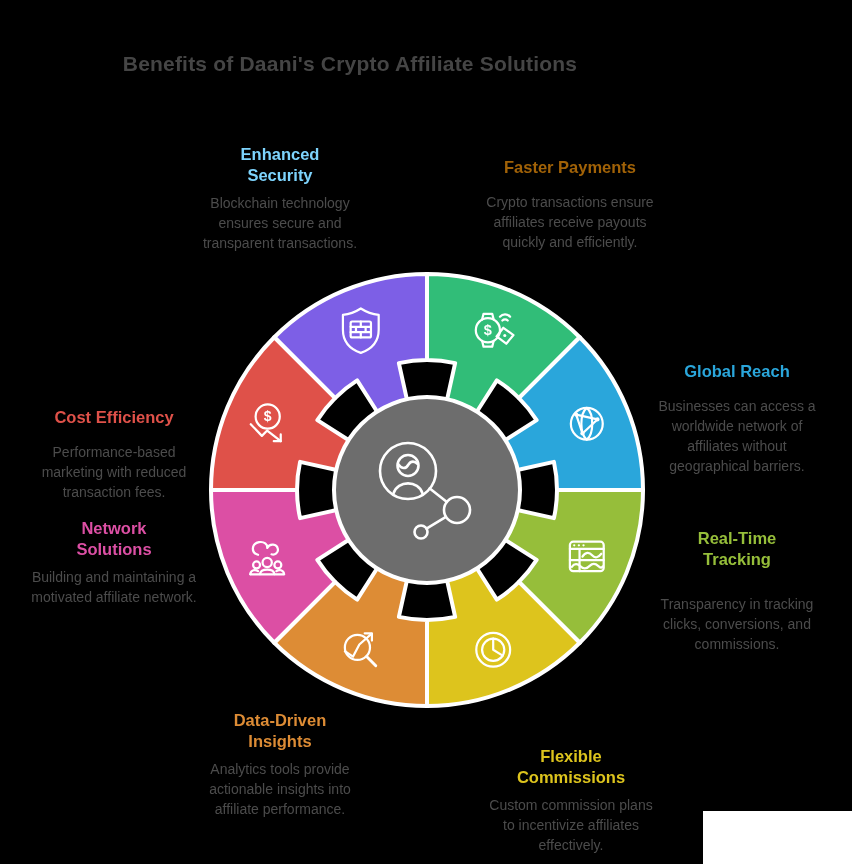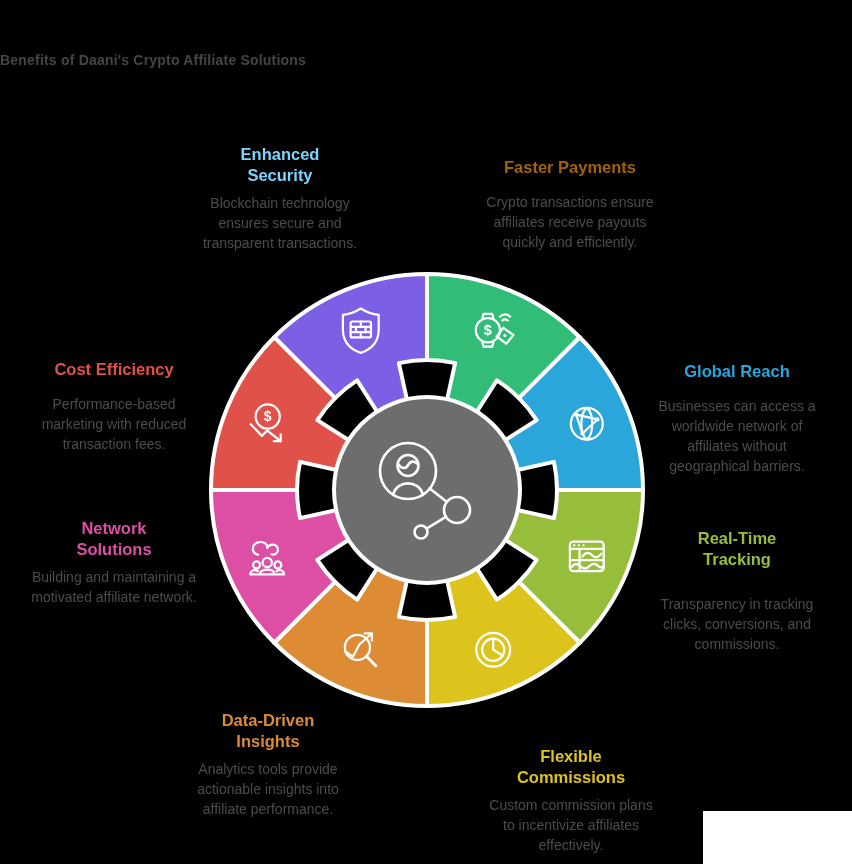--- a/index.html
+++ b/index.html
@@ -1,29 +1,29 @@
 <!DOCTYPE html>
 <html><head>
 <meta charset="utf-8">
 <style>
   html,body{margin:0;padding:0;background:#000;}
   .canvas{position:relative;width:852px;height:864px;background:#000;overflow:hidden;
           font-family:"Liberation Sans",sans-serif;}
-  .title{position:absolute;top:52px;left:0;width:700px;
-         font-size:14px;font-weight:700;letter-spacing:.2px;}
+  .title{position:absolute;top:52px;left:0;width:700px;text-align:center;
+         font-size:21px;font-weight:700;letter-spacing:.2px;}
   .benefit{position:absolute;text-align:center;}
   .benefit h3{font-size:16.5px;font-weight:700;line-height:1.27;margin:0 auto 14px;}
   .benefit.tight h3{margin-bottom:7px;}
   .benefit p{font-size:14px;font-weight:400;line-height:1.43;margin:0;}
   .b0{left:200px;top:144px;width:160px}.b0 h3{max-width:120px}
   .b1{left:480px;top:157px;width:180px}
   .b2{left:647px;top:361px;width:180px}
   .b3{left:642px;top:528px;width:190px}.b3 h3{max-width:120px}
   .b4{left:486px;top:710px;width:170px}.b4 h3{max-width:140px}
-  .b5{left:178px;top:710px;width:180px}.b5 h3{max-width:130px}
+  .b5{left:190px;top:710px;width:180px}.b5 h3{max-width:130px}
   .b6{left:24px;top:518px;width:180px}.b6 h3{max-width:140px}
   .b7{left:24px;top:359px;width:180px}
   #wheel{position:absolute;left:191px;top:254px;}
   .watermark{position:absolute;left:703px;top:811px;width:149px;height:53px;}
 </style>
 </head>
 <body>
 
 <div class="canvas">
 
@@ -51,21 +51,21 @@
   </div>
   <div class="benefit b5 tight">
     <h3 style="color: rgb(221, 140, 53);">Data-Driven Insights</h3>
     <p style="color: rgb(76, 76, 76);">Analytics tools provide actionable insights into affiliate performance.</p>
   </div>
   <div class="benefit b6 tight">
     <h3 style="color: rgb(220, 79, 164);">Network Solutions</h3>
     <p style="color: rgb(76, 76, 76);">Building and maintaining a motivated affiliate network.</p>
   </div>
   <div class="benefit b7">
-    <h3 style="color: rgb(223, 81, 73);">Cost Efficiency</h3>
+    <h3 style="color: rgb(223, 81, 73); margin-top: 48px;">Cost Efficiency</h3>
     <p style="color: rgb(76, 76, 76);">Performance-based marketing with reduced transaction fees.</p>
   </div>
 
   <svg id="wheel" width="472" height="472" viewBox="-236 -236 472 472" xmlns="http://www.w3.org/2000/svg">
     <defs>
       <symbol id="shield-icon" viewBox="0 0 60 60" stroke="#fff" fill="none" stroke-width="2.3" stroke-linecap="round" stroke-linejoin="round">
         <path d="M30 7.5 C24.5 11 17 13.6 11.5 14.2 V29.5 C11.5 43 19.5 49.8 30 53.5 C40.5 49.8 48.5 43 48.5 29.5 V14.2 C43 13.6 35.5 11 30 7.5 Z"></path>
         <rect x="19.5" y="21" width="21" height="16.5" rx="1.5"></rect>
         <path d="M19.5 26.5 H40.5 M19.5 32 H40.5 M30 21 V26.5 M25 26.5 V32 M35 26.5 V32 M30 32 V37.5"></path>
       </symbol>

